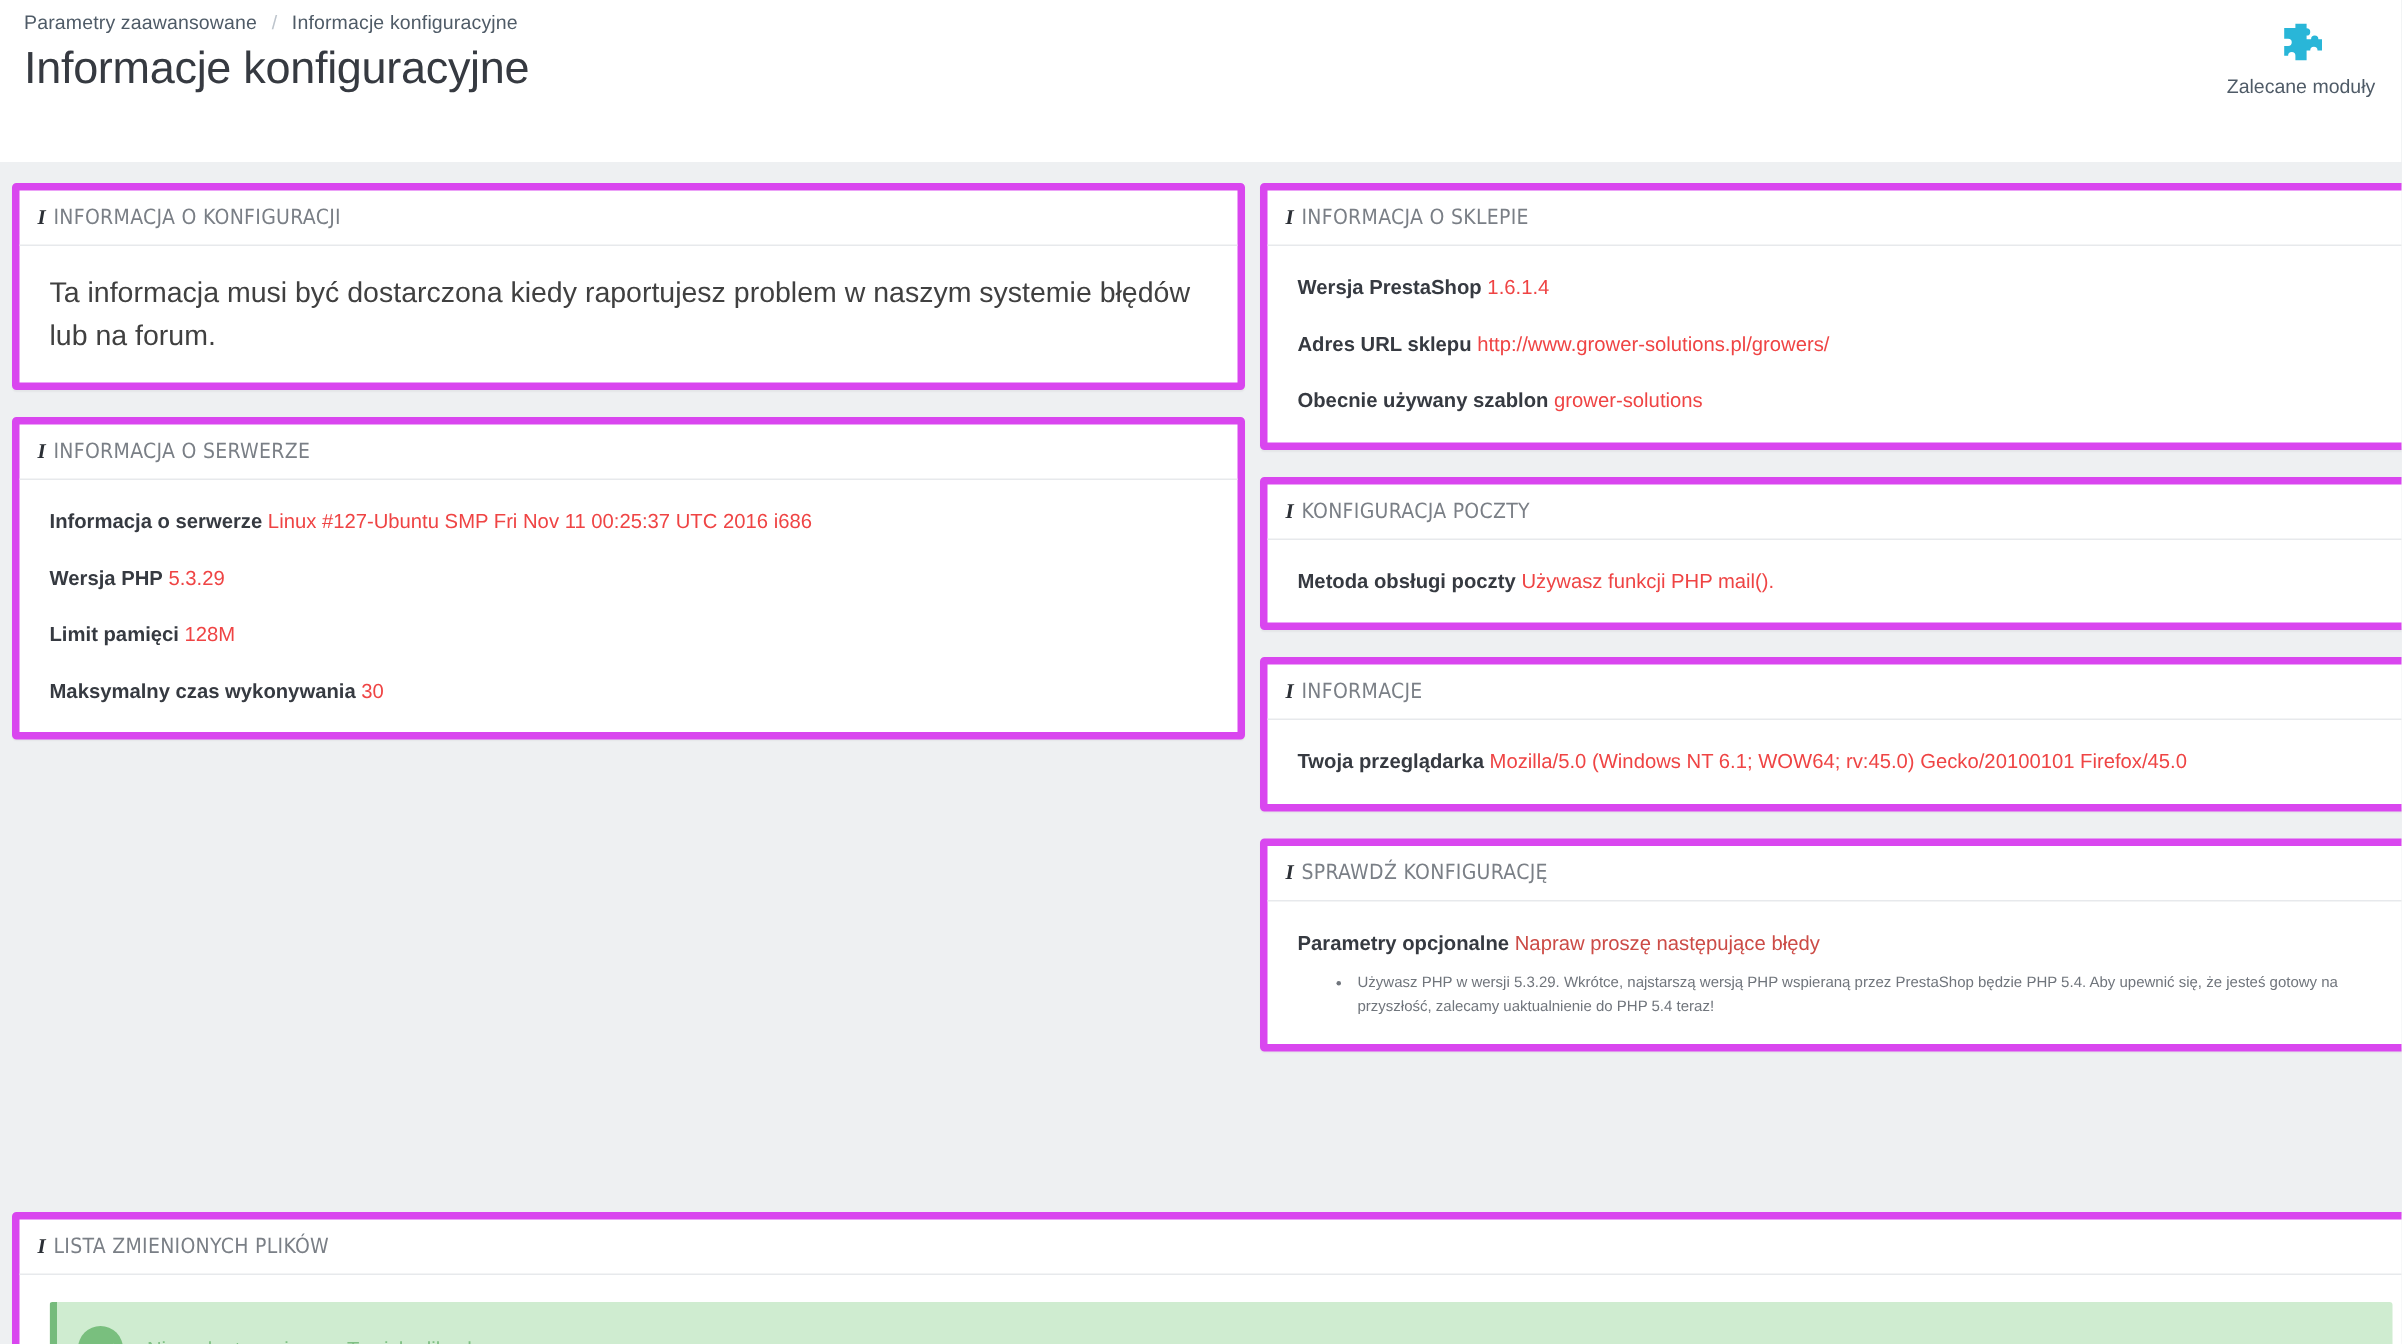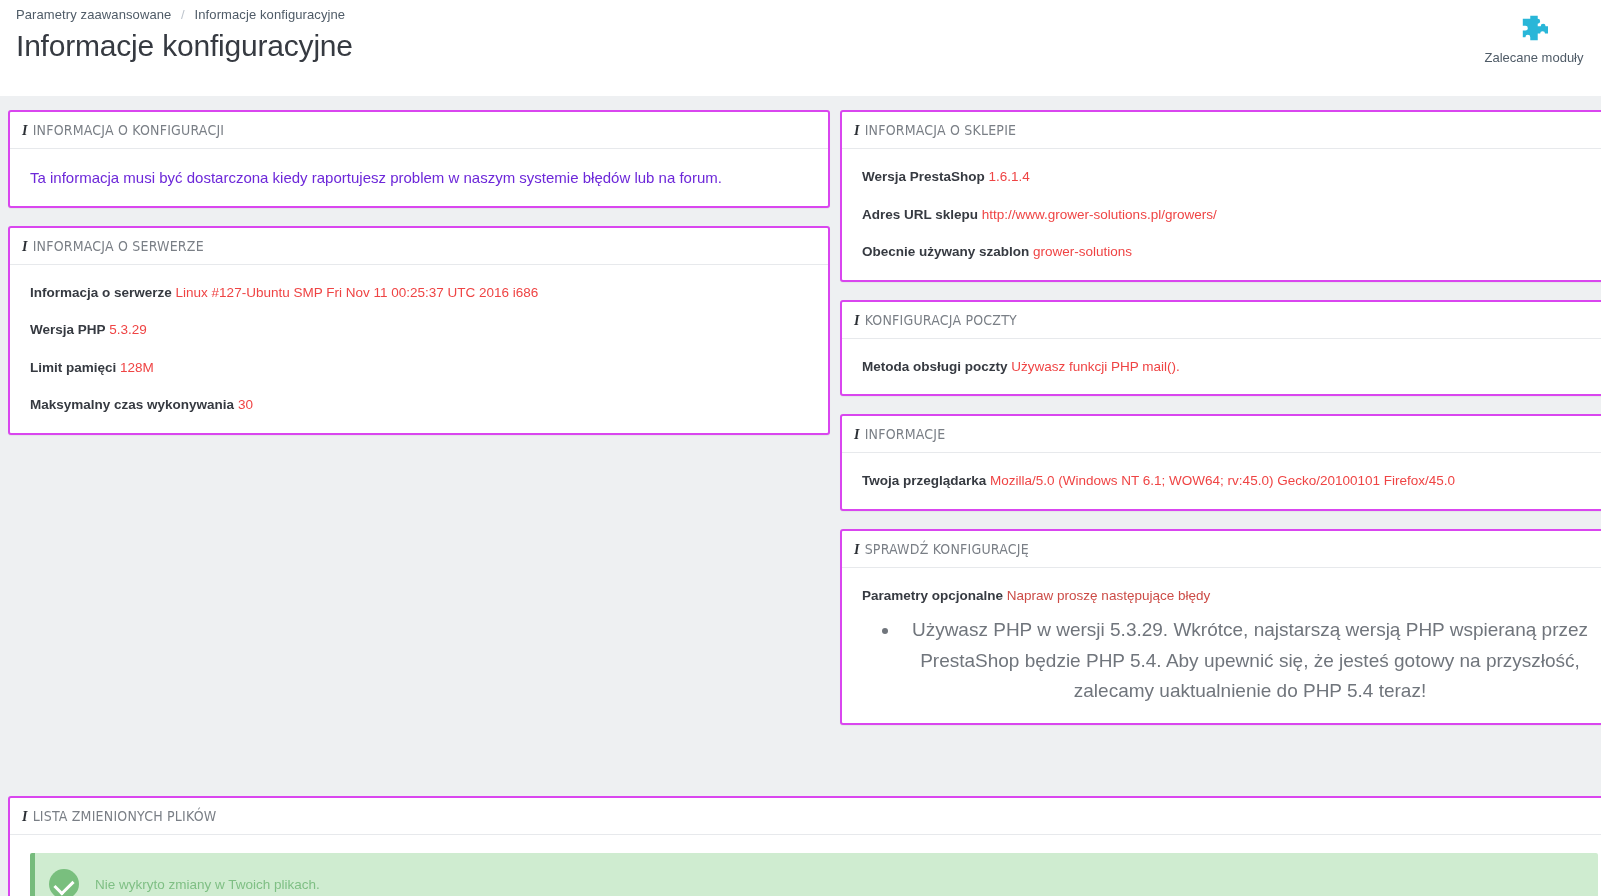--- a/index.html
+++ b/index.html
@@ -7,21 +7,21 @@
     margin: 0; padding: 0;
     width: 1601px; height: 896px;
     overflow: hidden;
     background: #eef0f2;
     font-family: "Liberation Sans", sans-serif;
   }
 
   
   .page-header {
     background: #ffffff;
-    height: 96px;
+    height: 108px;
     padding: 7px 0 0 16px;
     position: relative;
   }
   .breadcrumb {
     font-size: 13px;
     color: #4f5b67;
     letter-spacing: .1px;
     white-space: nowrap;
   }
   .breadcrumb a { color: #4f5b67; text-decoration: none; }
@@ -63,21 +63,21 @@
   }
   .col-bottom {
     position: absolute;
     left: 8px; top: 700px;
     width: 1612px;
   }
 
   
   .panel {
     background: #ffffff;
-    border: 2px solid #d946ef;
+    border: 5px solid #d946ef;
     border-radius: 3px;
     box-shadow: 0 1px 1px rgba(0,0,0,.045);
     margin-bottom: 18px;
   }
   .panel-heading {
     padding: 10px 12px 9px 12px;
     border-bottom: 1px solid #e7e9ec;
     font-size: 14px;
     color: #7a7f86;
     font-family: "Liberation Sans Narrow", "DejaVu Sans Condensed", "Liberation Sans", sans-serif;
@@ -90,22 +90,22 @@
     color: #2b2f35;
     font-weight: bold;
     font-style: italic;
     font-family: "Liberation Serif", serif;
     margin-right: 5px;
     font-size: 14px;
   }
   .panel-body { padding: 18px 20px 16px 20px; }
 
   .intro-text {
-    font-size: 15px;
-    color: #6d28d9;
+    font-size: 19px;
+    color: #404040;
     line-height: 1.5;
   }
 
   
   .info-row {
     font-size: 13.5px;
     color: #6f747b;
     margin-bottom: 18px;
     line-height: 1.45;
   }
@@ -114,25 +114,24 @@
   .info-row .val { color: #ef4444; }
   .val-ok   { color: #5bad5b; }
   .val-err  { color: #cc4b46; }
 
   .err-list {
     margin: 10px 0 0 0;
     padding-left: 38px;
     list-style: disc;
   }
   .err-list li {
-    font-size: 19px;
+    font-size: 10px;
     color: #70757c;
     line-height: 1.6;
     padding-left: 2px;
-    text-align: center;
   }
 
   
   .panel-body.empty-db { height: 196px; padding: 18px 20px; }
 
   
   .alert-success {
     background: #cfecd0;
     border-left: 5px solid #76bb7c;
     border-radius: 2px;

